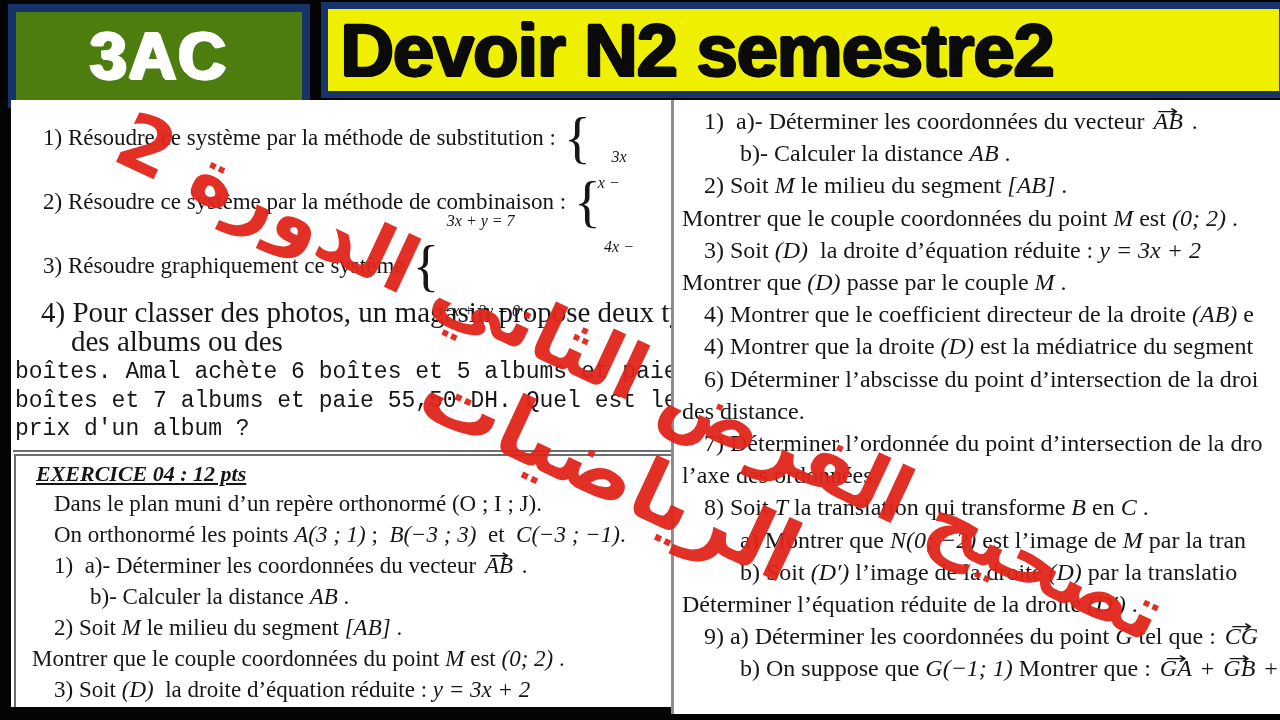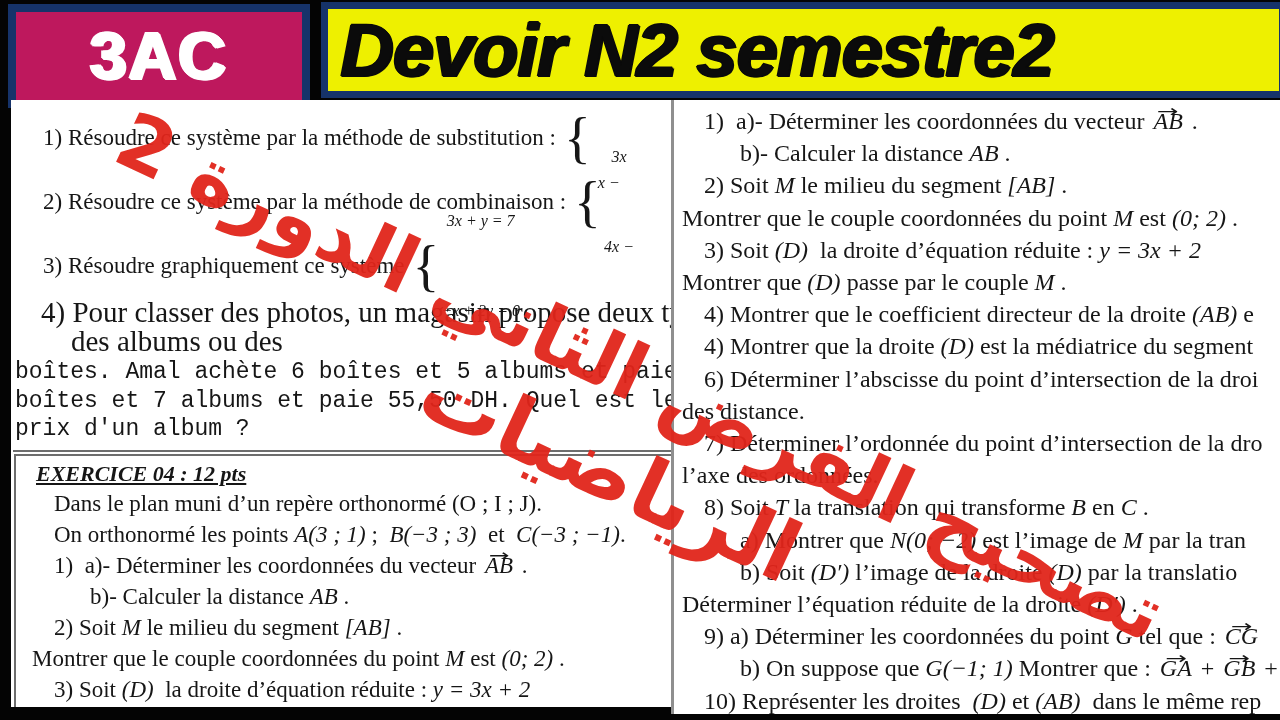--- a/index.html
+++ b/index.html
@@ -5,39 +5,38 @@
   html,body{margin:0;padding:0;}
   body{
     width:1280px;height:720px;position:relative;overflow:hidden;
     background:#040404;
     font-family:"Liberation Serif","DejaVu Serif",serif;
     color:#161616;
   }
   
   .badge{
     position:absolute;left:8px;top:4px;width:302px;height:104px;
-    background:#be185d;border:8px solid #16336a;box-sizing:border-box;
+    background:#4d7c0f;border:8px solid #16336a;box-sizing:border-box;
     display:flex;align-items:center;justify-content:center;
   }
   .badge-text{
     font-family:"Liberation Sans","DejaVu Sans",sans-serif;
     font-weight:bold;font-size:66px;color:#ffffff;letter-spacing:2px;
     text-shadow:1px 0 #fff,-1px 0 #fff,0 1px #fff,0 -1px #fff,2px 1px #fff,-2px -1px #fff;
   }
   .banner{
     position:absolute;left:321px;top:2px;width:965px;height:96px;
     background:#eef000;border:7px solid #16336a;box-sizing:border-box;
     display:flex;align-items:center;overflow:hidden;
   }
   .banner-text{
     font-family:"Liberation Sans","DejaVu Sans",sans-serif;
     font-weight:bold;font-size:74px;color:#0b0b0b;
     padding-left:12px;white-space:nowrap;letter-spacing:-1px;
     text-shadow:1px 0 #0b0b0b,-1px 0 #0b0b0b,0 1px #0b0b0b,0 -1px #0b0b0b,2px 1px #0b0b0b;
-    font-style:italic;
   }
   
   .col{position:absolute;top:100px;background:#ffffff;overflow:hidden;box-sizing:border-box;}
   .col-left{left:11px;width:668px;height:607px;padding:6px 0 0 2px;}
   .col-right{left:671px;width:609px;height:614px;border-left:3px solid #8f8f8f;padding:5px 0 0 8px;}
   .tline{white-space:pre;line-height:32.2px;font-size:24px;}
   .col-left .tline{line-height:28.5px;font-size:23px;}
   .ind0{padding-left:0;}
   .ind1{padding-left:22px;}
   .ind2{padding-left:58px;}
@@ -161,19 +160,18 @@
     <div class="tline ind1"><span class="run r">6) Déterminer l’abscisse du point d’intersection de la droi</span></div>
     <div class="tline ind0"><span class="run r">des distance.</span></div>
     <div class="tline ind1"><span class="run r">7) Déterminer l’ordonnée du point d’intersection de la dro</span></div>
     <div class="tline ind0"><span class="run r">l’axe des ordonnées.</span></div>
     <div class="tline ind1"><span class="run r">8) Soit </span><span class="run i">T</span><span class="run r"> la translation qui transforme </span><span class="run i">B</span><span class="run r"> en </span><span class="run i">C</span><span class="run r"> .</span></div>
     <div class="tline ind2"><span class="run r">a) Montrer que </span><span class="run i">N(0; −2)</span><span class="run r"> est l’image de </span><span class="run i">M</span><span class="run r"> par la tran</span></div>
     <div class="tline ind2"><span class="run r">b) Soit </span><span class="run i">(D′)</span><span class="run r"> l’image de la droite </span><span class="run i">(D)</span><span class="run r"> par la translatio</span></div>
     <div class="tline ind0"><span class="run r">Déterminer l’équation réduite de la droite </span><span class="run i">(D′)</span><span class="run r"> .</span></div>
     <div class="tline ind1"><span class="run r">9) a) Déterminer les coordonnées du point </span><span class="run i">G</span><span class="run r"> tel que : </span><span class="run v">CG</span></div>
     <div class="tline ind2"><span class="run r">b) On suppose que </span><span class="run i">G(−1; 1)</span><span class="run r"> Montrer que : </span><span class="run v">GA</span><span class="run r"> + </span><span class="run v">GB</span><span class="run r"> +</span></div>
-    <div class="tline ind1"><span class="run r">10) Représenter les droites  </span><span class="run i">(D)</span><span class="run r"> et </span><span class="run i">(AB)</span><span class="run r">  dans le même rep</span></div>
   </div>
 
 <div class="watermark">
   <div class="wm1">تصحيح الفرض الثاني الدورة 2</div>
   <div class="wm2">الرياضيات</div>
 </div>
 
 </body></html>

